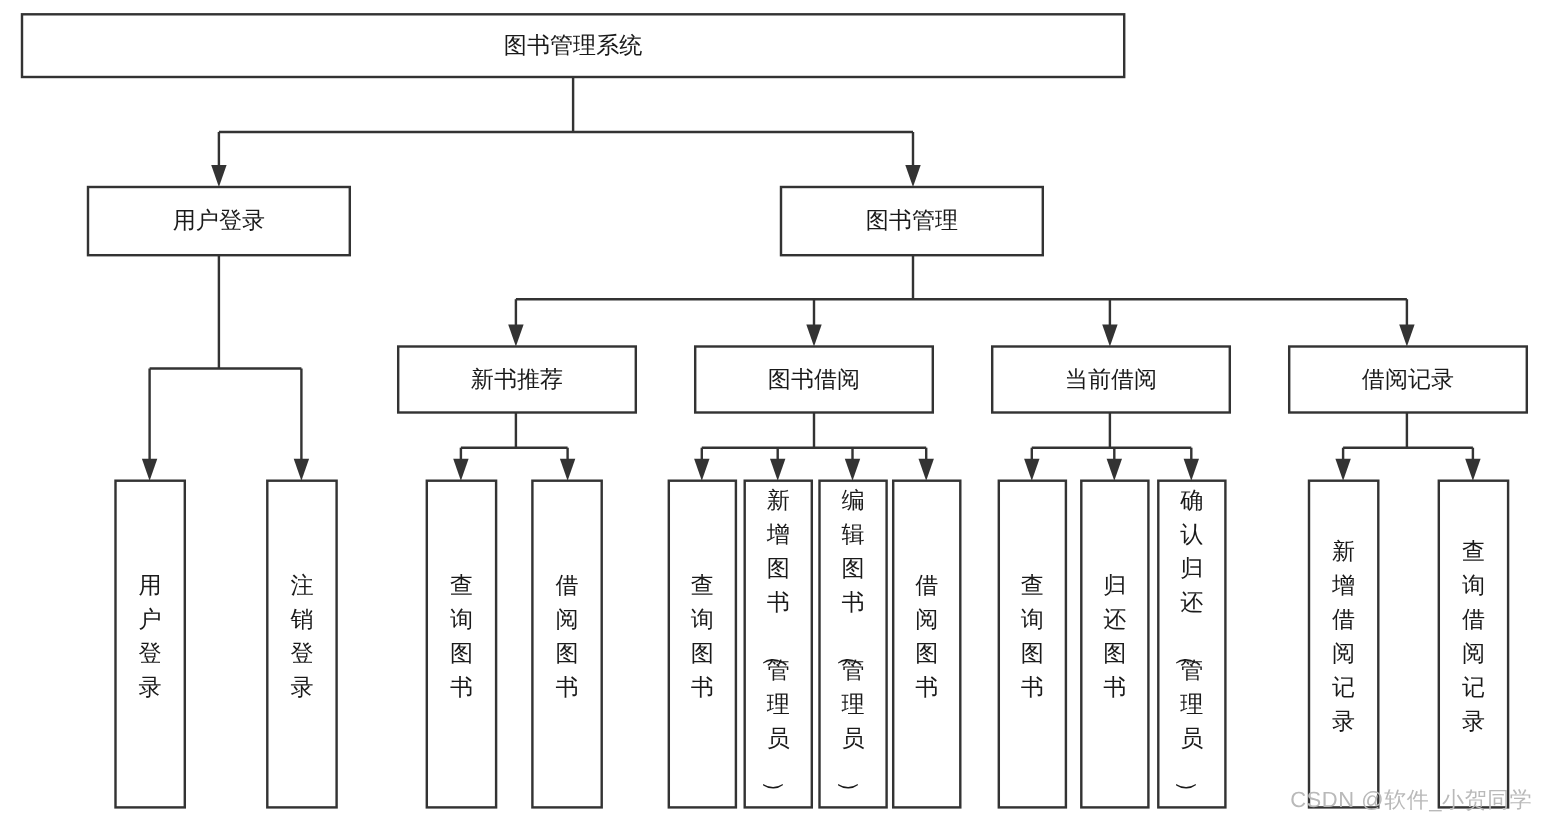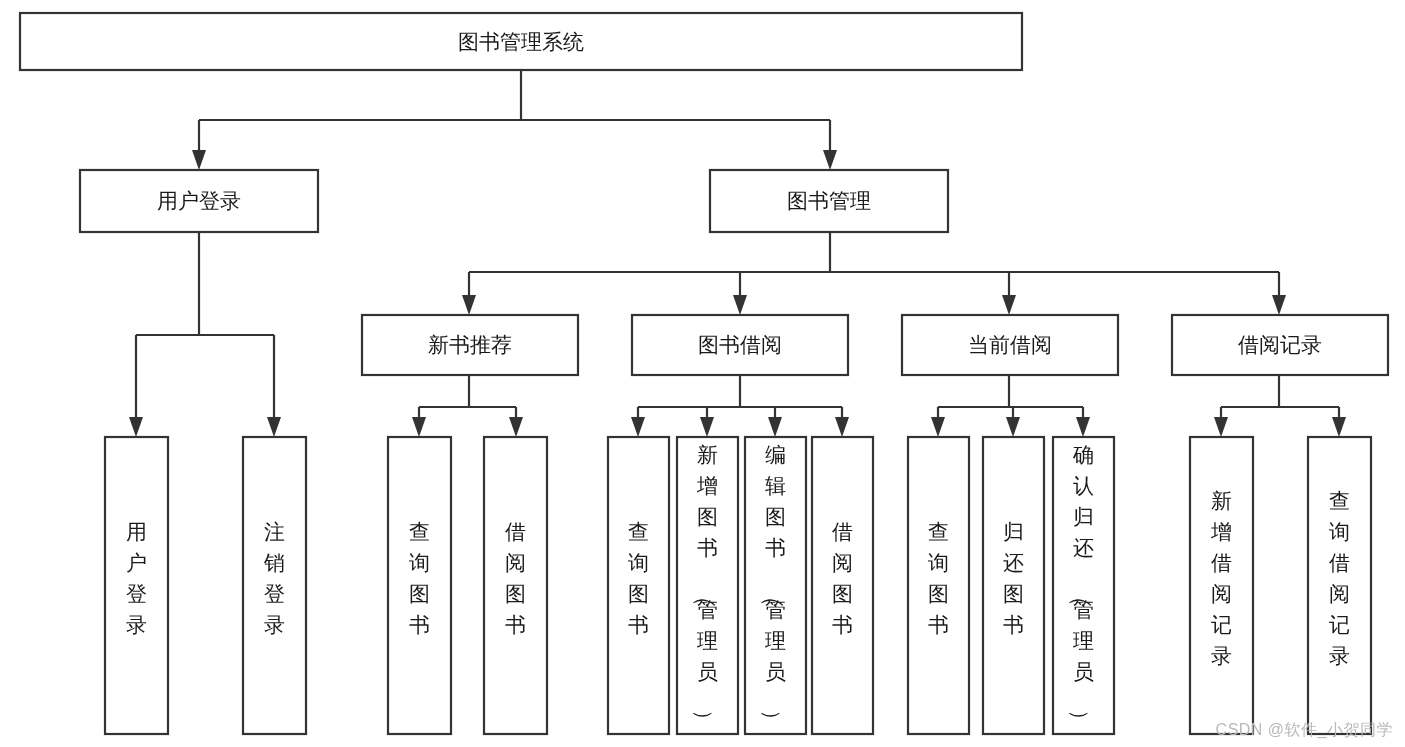--- a/index.html
+++ b/index.html
@@ -44,21 +44,21 @@
   }
   .arrow-head {
     fill: #333333;
     stroke: none;
   }
   .watermark {
     position: absolute;
     right: 12px;
     bottom: 6px;
     font-family: "Liberation Sans", "DejaVu Sans", sans-serif;
-    font-size: 16px;
+    font-size: 20px;
     color: #b9b9b9;
     letter-spacing: 0.5px;
     white-space: nowrap;
     pointer-events: none;
   }
 </style>
 </head>
 <body>
 
 <svg id="diagram" viewBox="0 0 1405 747" xmlns="http://www.w3.org/2000/svg">

